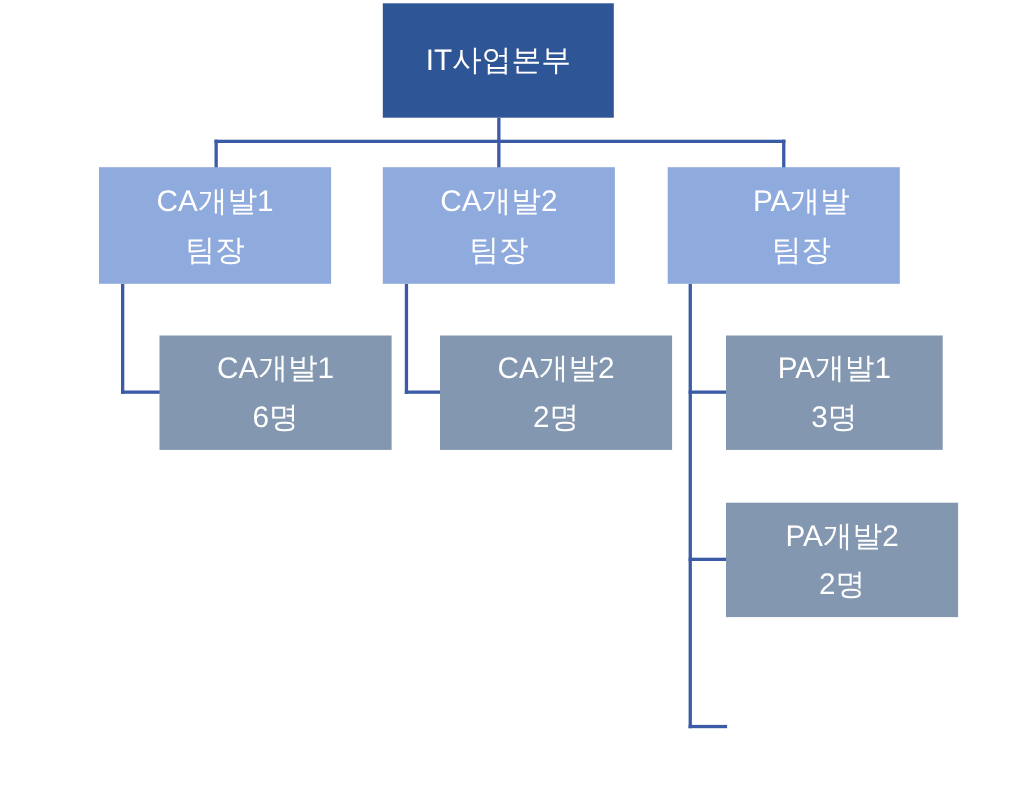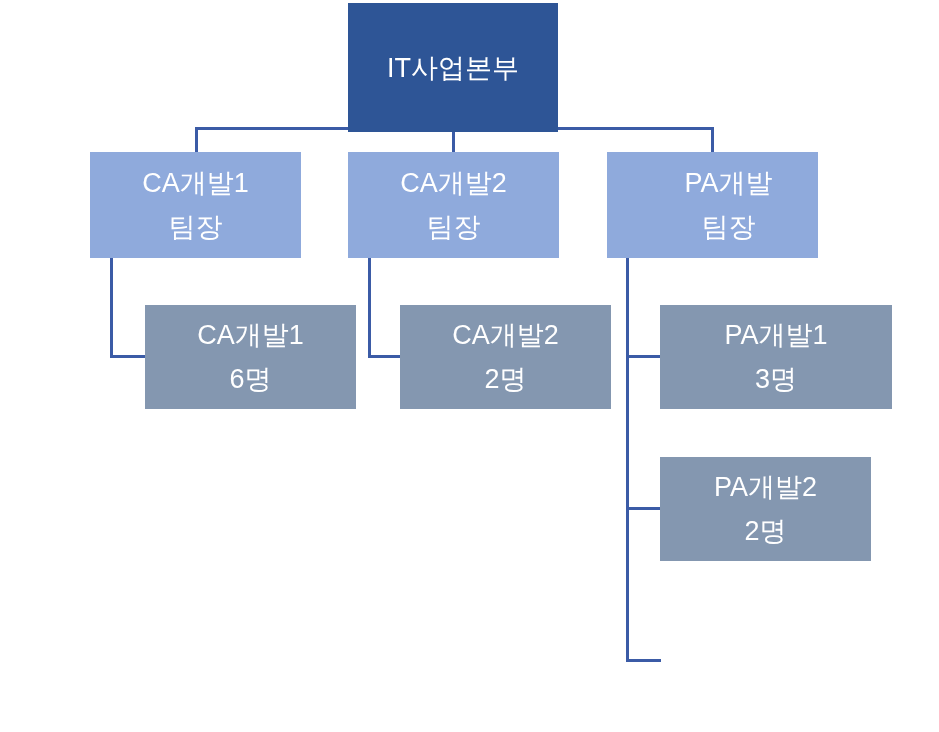--- a/index.html
+++ b/index.html
@@ -32,27 +32,27 @@
     white-space: nowrap;
   }
   .root-node   { background: var(--root-fill, #2E5596); }
   .team-node   { background: var(--team-fill, #8FAADC); }
   .sub-node    { background: var(--sub-fill,  #8497B0); }
   .connector {
     position: absolute;
     background: var(--line, #3B5BA6);
   }
   
-  #root-box  { left: 348px; top: 3px;   width: 210px; height: 129px; }
+  #root-box  { left: 348px; top: 3px;   width: 210px; height: 104px; }
   #team-ca1  { left: 90px;  top: 152px; width: 211px; height: 106px; }
   #team-ca2  { left: 348px; top: 152px; width: 211px; height: 106px; }
   #team-pa   { left: 607px; top: 152px; width: 211px; height: 106px; padding-left: 32px; }
   #sub-ca1   { left: 145px; top: 305px; width: 211px; height: 104px; }
   #sub-ca2   { left: 400px; top: 305px; width: 211px; height: 104px; }
-  #sub-pa1   { left: 660px; top: 305px; width: 232px; height: 104px; }
+  #sub-pa1   { left: 660px; top: 305px; width: 197px; height: 104px; }
   #sub-pa2   { left: 660px; top: 457px; width: 211px; height: 104px; }
   #sub-pa3   { left: 660px; top: 609px; width: 211px; height: 104px; }
   
   #v-root    { left: 452px; top: 107px; width: 3px;   height: 46px; }
   #h-top     { left: 195px; top: 127px; width: 519px; height: 3px;  }
   #v-left    { left: 195px; top: 127px; width: 3px;   height: 26px; }
   #v-right   { left: 711px; top: 127px; width: 3px;   height: 26px; }
   #v-ca1     { left: 110px; top: 258px; width: 3px;   height: 100px; }
   #h-ca1     { left: 110px; top: 355px; width: 36px;  height: 3px;  }
   #v-ca2     { left: 368px; top: 258px; width: 3px;   height: 100px; }

